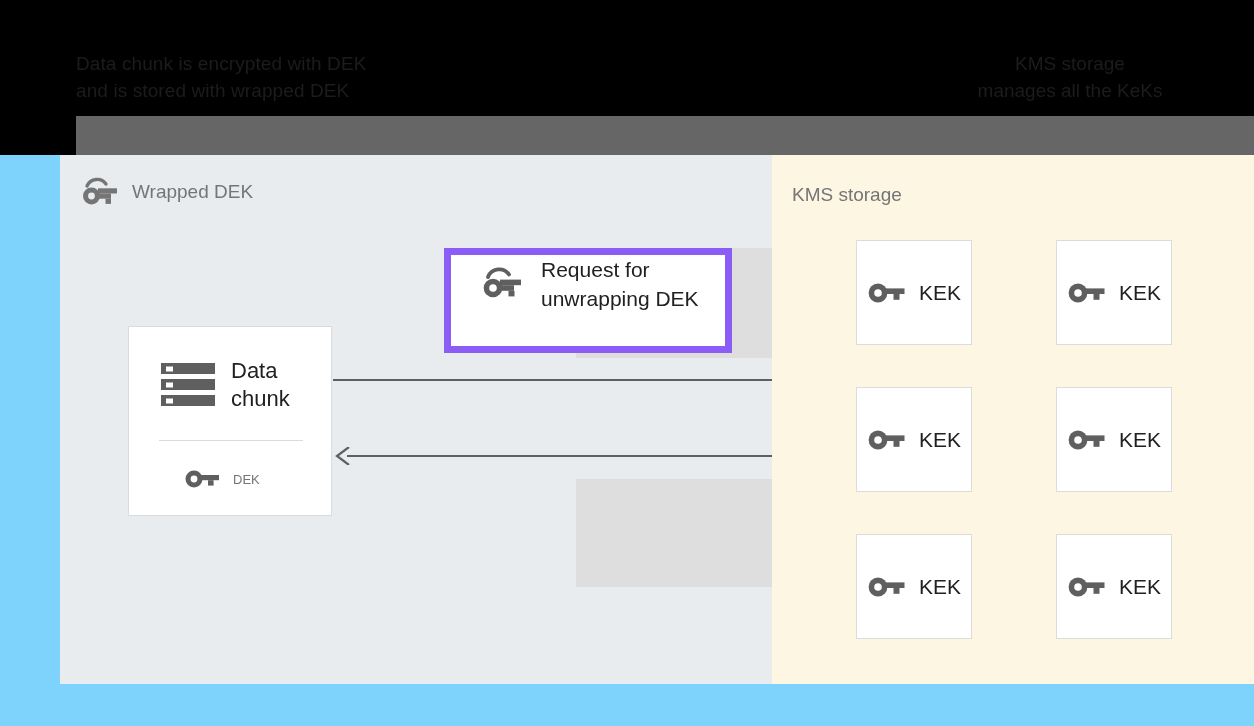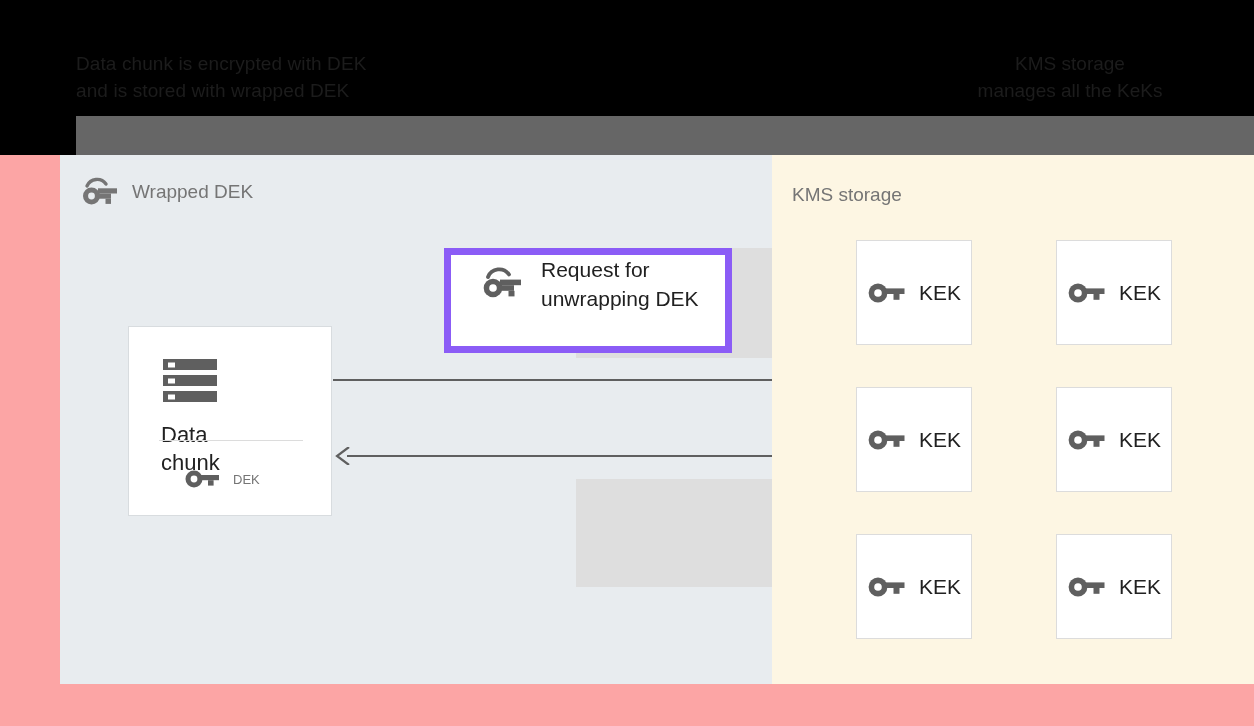--- a/index.html
+++ b/index.html
@@ -60,21 +60,21 @@
     height: 39px;
     background: #000000;
   }
 
   
   #stage {
     position: absolute;
     left: 0; top: 155px;
     width: 1254px;
     height: 571px;
-    background: #fca5a5;
+    background: #7dd3fc;
   }
 
   
   #left-panel {
     position: absolute;
     left: 60px; top: 0px;
     width: 712px;
     height: 529px;
     background: #e8ecef;
   }
@@ -99,21 +99,20 @@
     background: #ffffff;
     border: 1px solid #d8dcdf;
     box-sizing: border-box;
   }
   #data-chunk-row {
     position: absolute;
     left: 32px; top: 30px;
     display: flex;
     align-items: center;
     gap: 16px;
-    flex-direction: column;
   }
   #data-chunk-label {
     color: #212121;
     font-size: 22px;
     line-height: 28px;
     white-space: pre-line;
   }
   #data-chunk-divider {
     position: absolute;
     left: 30px; top: 113px;

